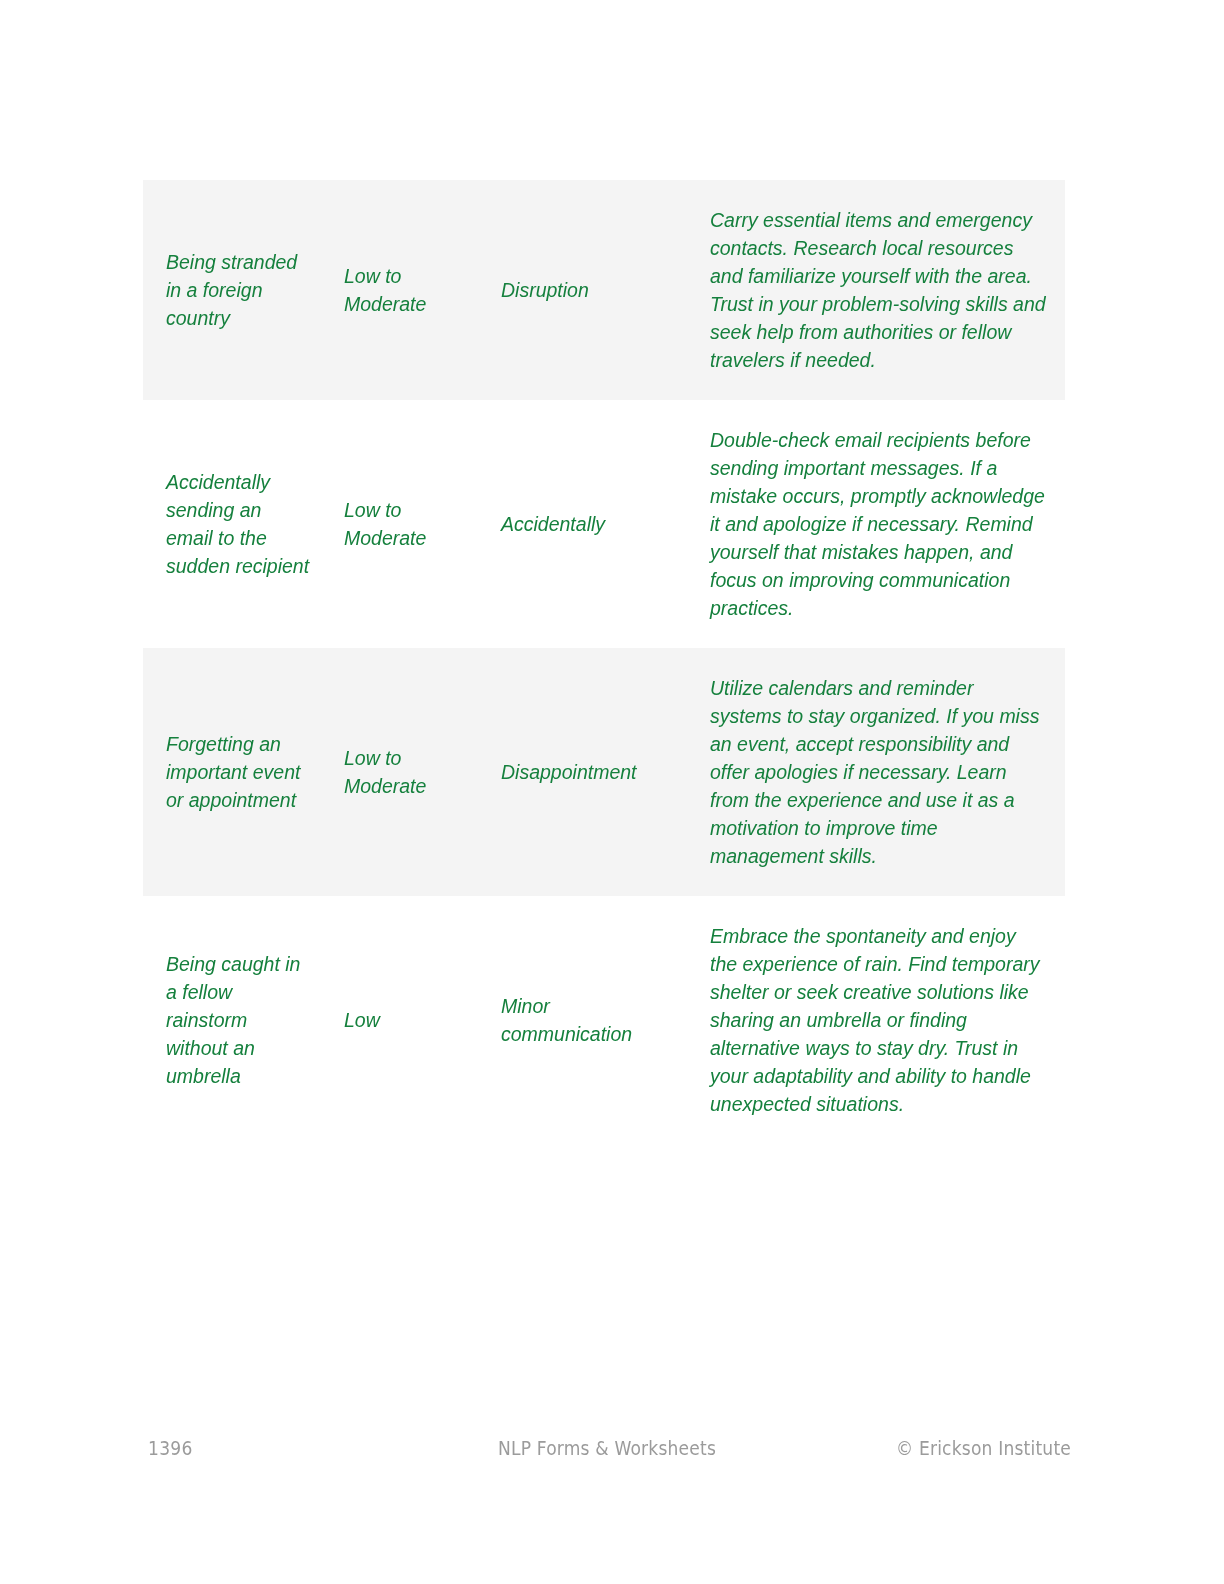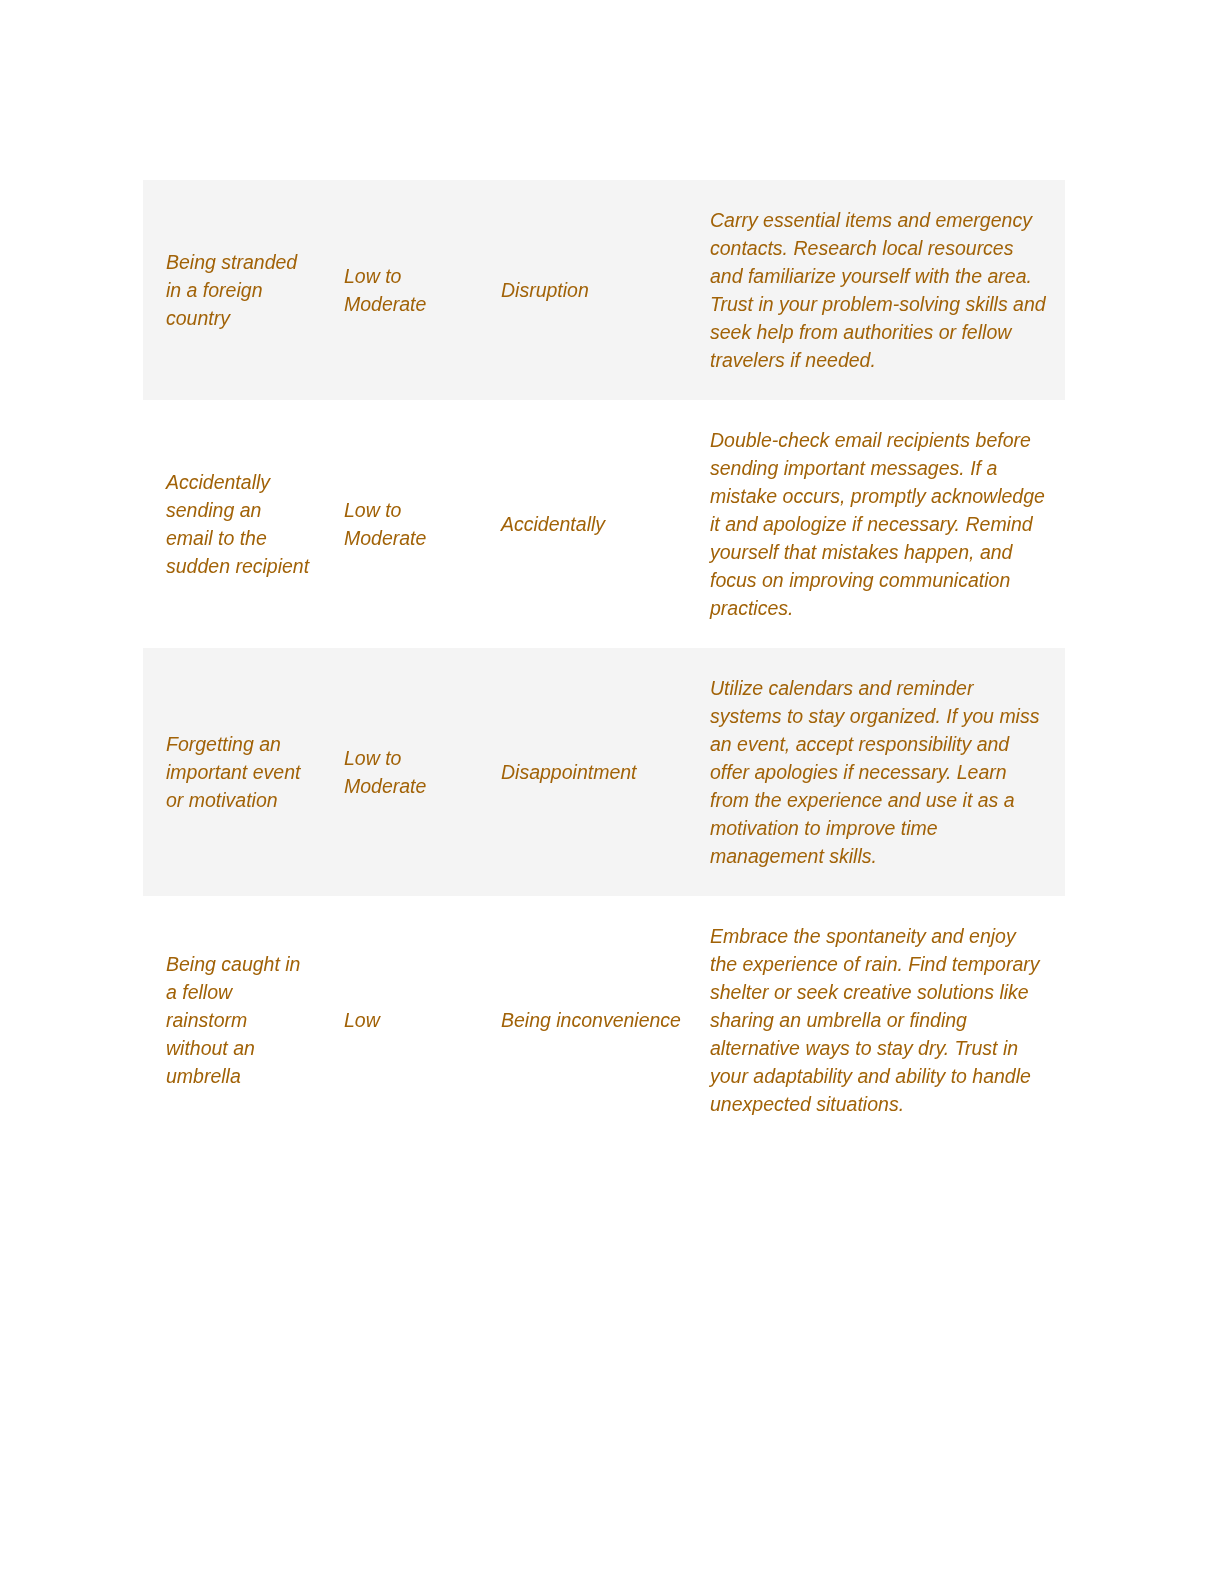--- a/index.html
+++ b/index.html
@@ -40,21 +40,21 @@
   .risk-table col.c-strategy { width: 367px; }
 
   .risk-table tr.row-shaded { background: #f4f4f4; }
   .risk-table tr.row-plain { background: #ffffff; }
 
   .risk-table td {
     vertical-align: middle;
     font-style: italic;
     font-size: 19.5px;
     line-height: 28px;
-    color: #a16207;
+    color: #15803d;
     padding: 26px 18px 26px 23px;
     border: 0;
     overflow-wrap: break-word;
     word-break: break-word;
     hyphens: none;
   }
 
   .risk-table td.cell-situation {
     padding-left: 23px;
     padding-right: 22px;
@@ -128,30 +128,35 @@
       </tr>
 
       <tr class="row-plain">
         <td class="cell-situation">Accidentally sending an email to the sudden recipient</td>
         <td class="cell-likelihood">Low to Moderate</td>
         <td class="cell-consequence">Accidentally</td>
         <td class="cell-strategy">Double-check email recipients before sending important messages. If a mistake occurs, promptly acknowledge it and apologize if necessary. Remind yourself that mistakes happen, and focus on improving communication practices.</td>
       </tr>
 
       <tr class="row-shaded">
-        <td class="cell-situation">Forgetting an important event or motivation</td>
+        <td class="cell-situation">Forgetting an important event or appointment</td>
         <td class="cell-likelihood">Low to Moderate</td>
         <td class="cell-consequence">Disappointment</td>
         <td class="cell-strategy">Utilize calendars and reminder systems to stay organized. If you miss an event, accept responsibility and offer apologies if necessary. Learn from the experience and use it as a motivation to improve time management skills.</td>
       </tr>
 
       <tr class="row-plain">
         <td class="cell-situation">Being caught in a fellow rainstorm without an umbrella</td>
         <td class="cell-likelihood">Low</td>
-        <td class="cell-consequence">Being inconvenience</td>
+        <td class="cell-consequence">Minor communication</td>
         <td class="cell-strategy">Embrace the spontaneity and enjoy the experience of rain. Find temporary shelter or seek creative solutions like sharing an umbrella or finding alternative ways to stay dry. Trust in your adaptability and ability to handle unexpected situations.</td>
       </tr>
 
     </tbody>
   </table>
 
+  <div class="page-footer">
+    <span class="foot-left">1396</span>
+    <span class="foot-center">NLP Forms &amp; Worksheets</span>
+    <span class="foot-right">© Erickson Institute</span>
+  </div>
 
 </div>
 
 </body></html>

